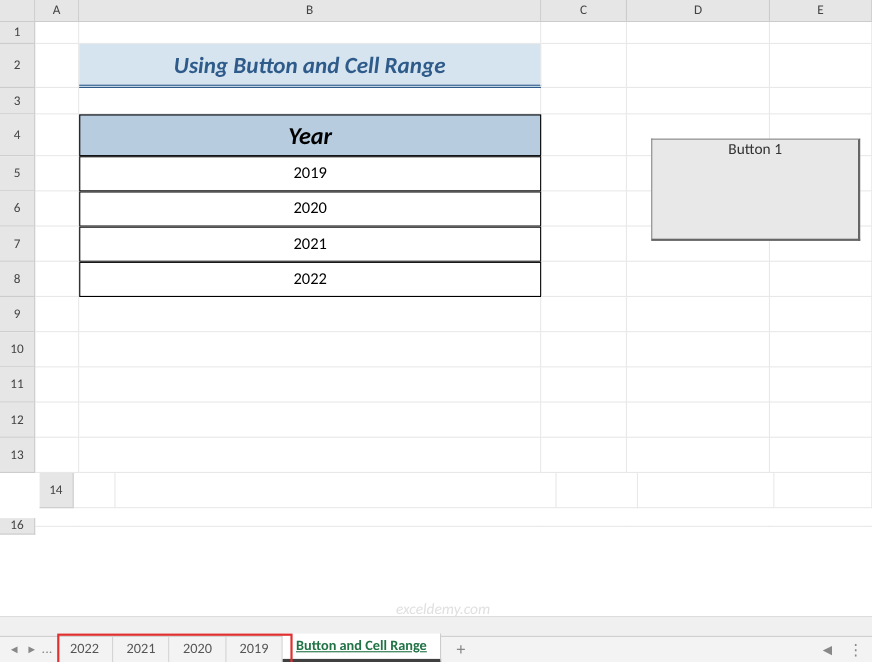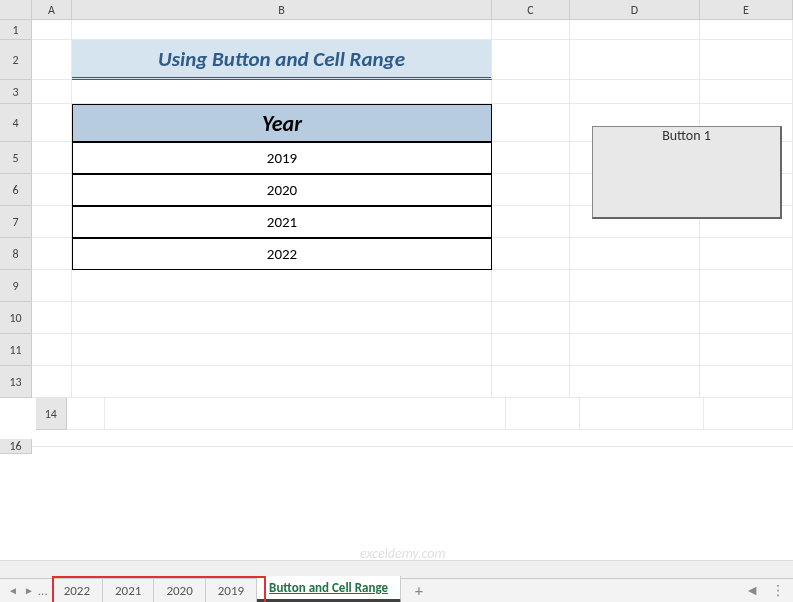--- a/index.html
+++ b/index.html
@@ -298,20 +298,28 @@
         <div class="cell col-E"></div>
       </div>
     <div class="row row-11">
         <div class="row-header">11</div>
         <div class="cell col-A"></div>
         <div class="cell col-B"></div>
         <div class="cell col-C"></div>
         <div class="cell col-D"></div>
         <div class="cell col-E"></div>
       </div>
+    <div class="row row-12">
+        <div class="row-header">12</div>
+        <div class="cell col-A"></div>
+        <div class="cell col-B"></div>
+        <div class="cell col-C"></div>
+        <div class="cell col-D"></div>
+        <div class="cell col-E"></div>
+      </div>
     <div class="row row-13">
         <div class="row-header">13</div>
         <div class="cell col-A"></div>
         <div class="cell col-B"></div>
         <div class="cell col-C"></div>
         <div class="cell col-D"></div>
         <div class="cell col-E"></div>
       </div>
     <div class="row row-14">
         <div class="row-header">14</div>

